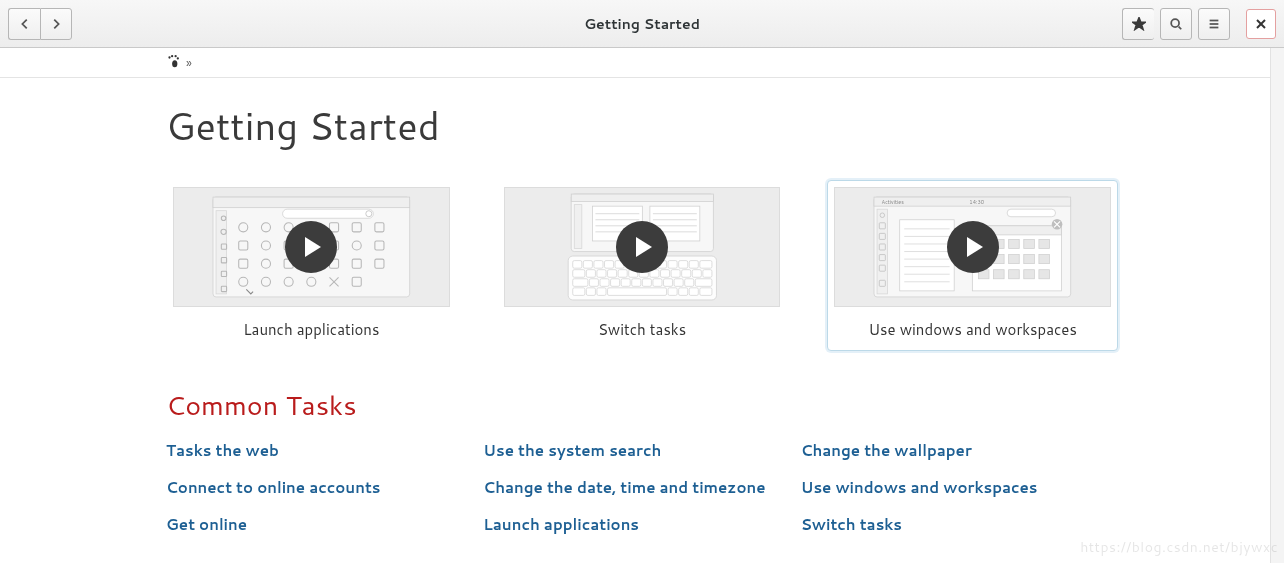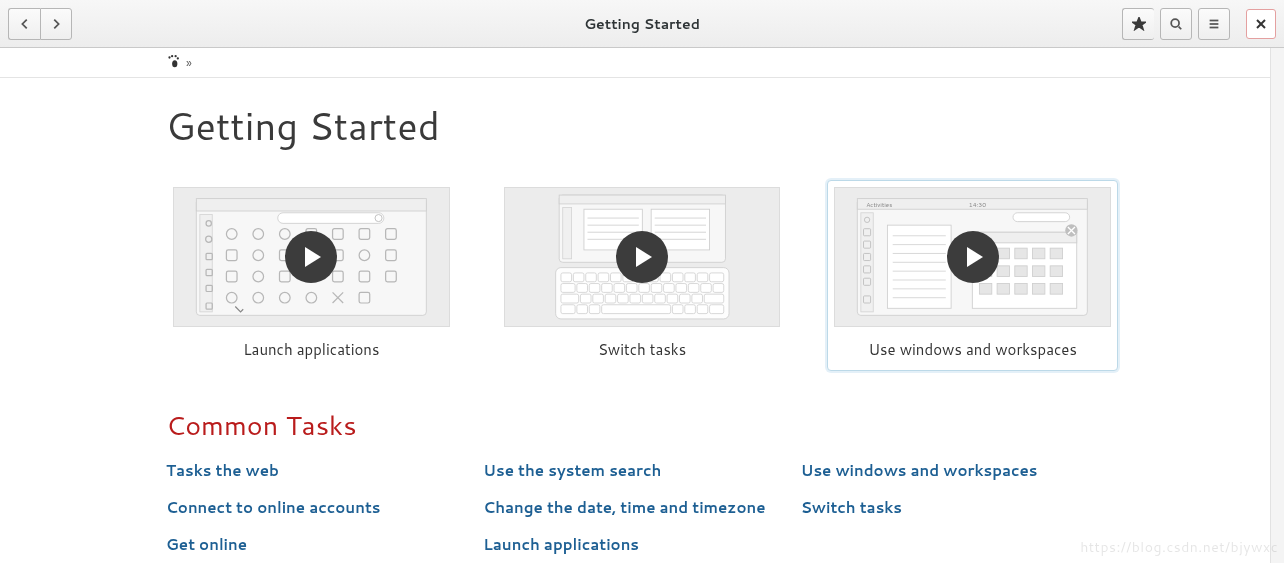--- a/index.html
+++ b/index.html
@@ -95,21 +95,21 @@
     padding: 6px 6px 10px 6px;
     cursor: pointer;
     text-align: center;
     background: #fff;
   }
   .card.hovered {
     border: 1px solid #bcd9e8;
     box-shadow: 0 0 0 2px rgba(120,180,220,0.2);
   }
   .card .thumb {
-    height: 140px;
+    height: 120px;
     background: #ececec;
     border: 1px solid #dcdcdc;
     position: relative;
     overflow: hidden;
   }
   .card .thumb svg.mock { position:absolute; inset:0; width:100%; height:100%; }
   .playbtn {
     position: absolute;
     left: 50%; top: 50%;
     width: 52px; height: 52px;
@@ -442,19 +442,20 @@
       <a class="task-link">Tasks the web</a>
       <a class="task-link">Connect to online accounts</a>
       <a class="task-link">Get online</a>
     </div>
     <div class="task-col">
       <a class="task-link">Use the system search</a>
       <a class="task-link">Change the date, time and timezone</a>
       <a class="task-link">Launch applications</a>
     </div>
     <div class="task-col">
+      <a class="task-link">Change the wallpaper</a>
       <a class="task-link">Use windows and workspaces</a>
       <a class="task-link">Switch tasks</a>
     </div>
   </div>
 </div>
 
 <div class="watermark">https://blog.csdn.net/bjywxc</div>
 
 </body></html>

